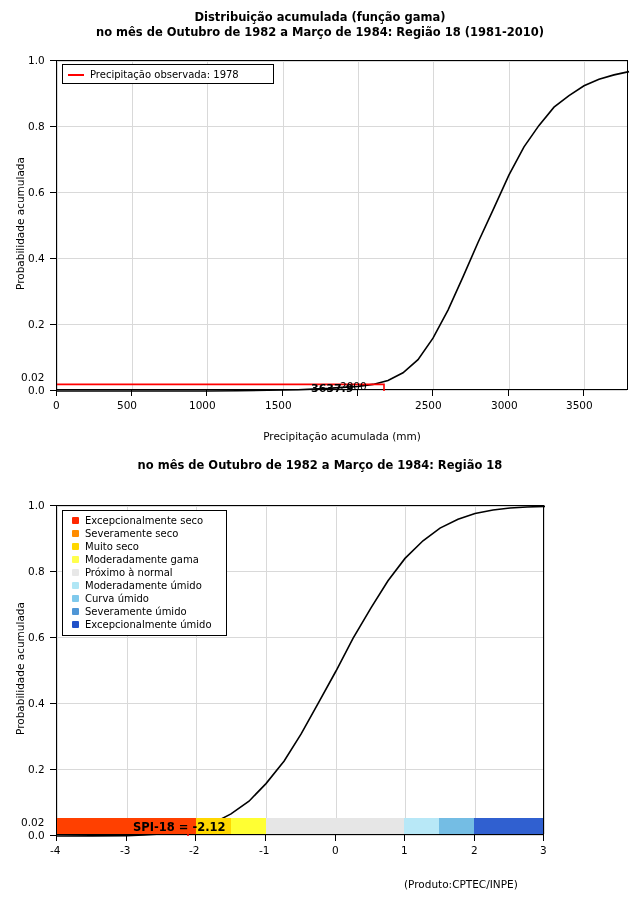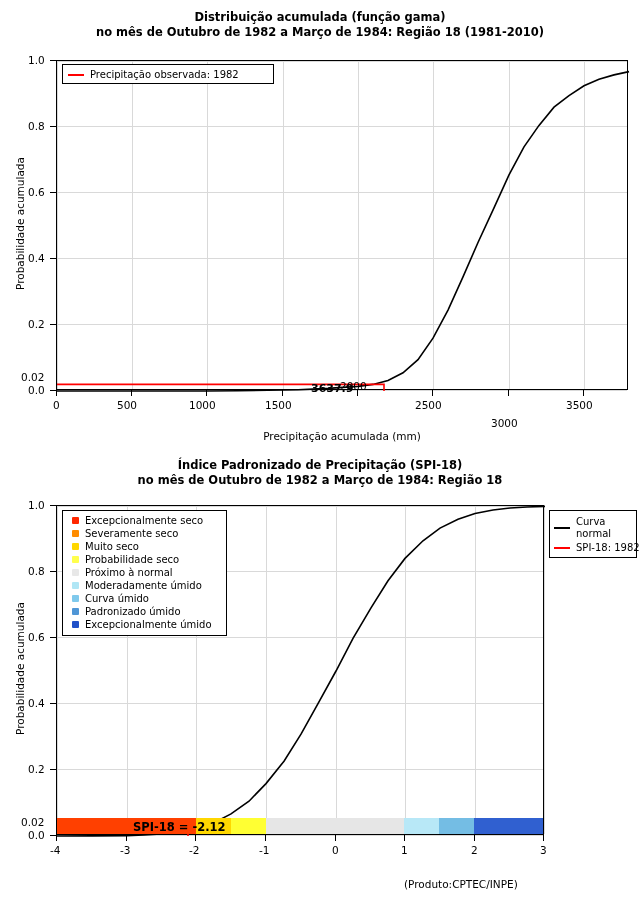--- a/index.html
+++ b/index.html
@@ -115,41 +115,40 @@
     <div class="tickmark" style="left:432px;top:390px;width:1px;height:6px;"></div>
     <div class="tickmark" style="left:508px;top:390px;width:1px;height:6px;"></div>
     <div class="tickmark" style="left:583px;top:390px;width:1px;height:6px;"></div>
 
     <div class="tick-lbl" style="left:53px;top:399px;">0</div>
     <div class="tick-lbl" style="left:117px;top:399px;">500</div>
     <div class="tick-lbl" style="left:189px;top:399px;">1000</div>
     <div class="tick-lbl" style="left:265px;top:399px;">1500</div>
     <div class="tick-lbl" style="left:340px;top:380px;">2000</div>
     <div class="tick-lbl" style="left:415px;top:399px;">2500</div>
-    <div class="tick-lbl" style="left:491px;top:399px;margin-top:18px;">3000</div>
+    <div class="tick-lbl" style="left:491px;top:399px;">3000</div>
     <div class="tick-lbl" style="left:566px;top:399px;">3500</div>
 
     <div class="xlabel" style="left:56px;top:430px;width:572px;">Precipitação acumulada (mm)</div>
 
     <div class="ylabel" style="left:14px;top:290px;">Probabilidade acumulada</div>
 
     <div class="annot" style="left:311px;top:382px;">3637.9</div>
 
     <div class="legendbox" style="left:62px;top:64px;width:212px;height:20px;">
       <div class="legrow">
         <span class="legkey" style="background:#ff0000;"></span>
-        <span class="legtxt">Precipitação observada: 1982</span>
+        <span class="legtxt">Precipitação observada: 1978</span>
       </div>
     </div>
   </div>
 
   <div class="chart" style="left:0;top:450px;width:640px;height:450px;">
 
     <div class="title" style="left:0;top:8px;width:640px;position:absolute;">
-      <div>Índice Padronizado de Precipitação (SPI-18)</div>
       <div>no mês de Outubro de 1982 a Março de 1984: Região 18</div>
     </div>
 
     <div class="plotbox" style="left:56px;top:55px;width:488px;height:330px;">
 
       <div class="grid-line h" style="top:329px;"></div>
       <div class="grid-line h" style="top:263px;"></div>
       <div class="grid-line h" style="top:197px;"></div>
       <div class="grid-line h" style="top:131px;"></div>
       <div class="grid-line h" style="top:65px;"></div>
@@ -234,50 +233,39 @@
       <div class="legrow">
         <span class="legdot" style="background:#ff8c00;"></span>
         <span class="legtxt">Severamente seco</span>
       </div>
       <div class="legrow">
         <span class="legdot" style="background:#ffd700;"></span>
         <span class="legtxt">Muito seco</span>
       </div>
       <div class="legrow">
         <span class="legdot" style="background:#ffff4d;"></span>
-        <span class="legtxt">Probabilidade seco</span>
+        <span class="legtxt">Moderadamente gama</span>
       </div>
       <div class="legrow">
         <span class="legdot" style="background:#e8e8e8;"></span>
         <span class="legtxt">Próximo à normal</span>
       </div>
       <div class="legrow">
         <span class="legdot" style="background:#b0e6f5;"></span>
         <span class="legtxt">Moderadamente úmido</span>
       </div>
       <div class="legrow">
         <span class="legdot" style="background:#7fc9ec;"></span>
         <span class="legtxt">Curva úmido</span>
       </div>
       <div class="legrow">
         <span class="legdot" style="background:#4f96d6;"></span>
-        <span class="legtxt">Padronizado úmido</span>
+        <span class="legtxt">Severamente úmido</span>
       </div>
       <div class="legrow">
         <span class="legdot" style="background:#2050c8;"></span>
         <span class="legtxt">Excepcionalmente úmido</span>
       </div>
     </div>
 
-    <div class="legendbox" style="left:549px;top:60px;width:88px;height:48px;padding:4px 4px;">
-      <div class="legrow" style="height:26px;align-items:center;">
-        <span class="legkey" style="background:#000000;"></span>
-        <span class="legtxt" style="white-space:pre-line;line-height:12px;">Curva
-normal</span>
-      </div>
-      <div class="legrow">
-        <span class="legkey" style="background:#ff0000;"></span>
-        <span class="legtxt">SPI-18: 1982</span>
-      </div>
-    </div>
   </div>
 
 </div>
 
 </body></html>

